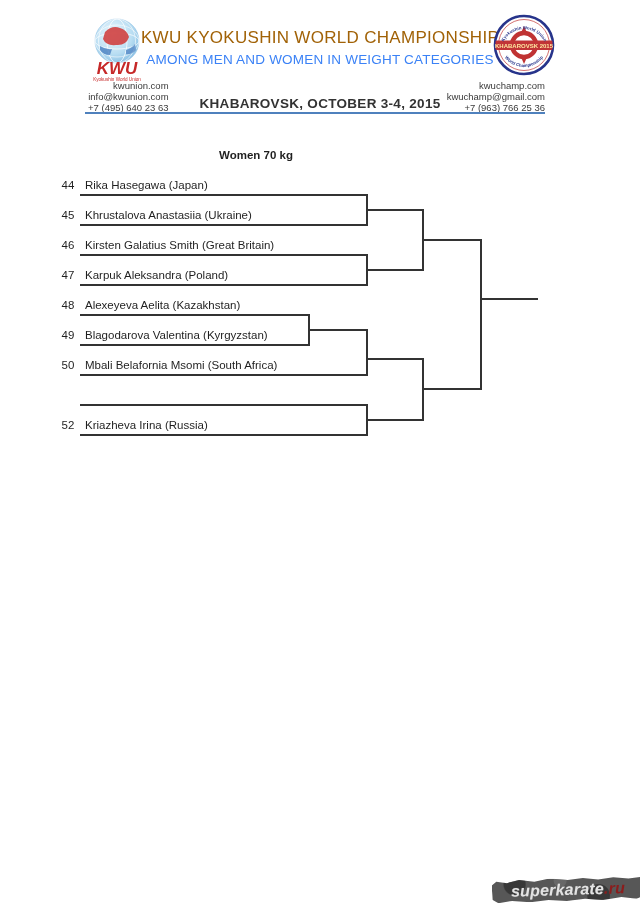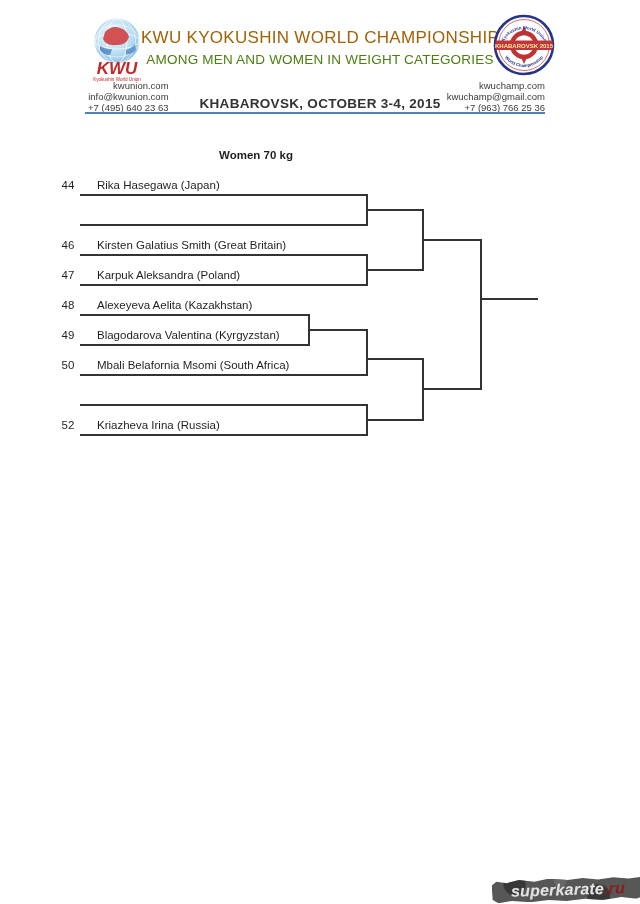--- a/index.html
+++ b/index.html
@@ -10,33 +10,33 @@
   html,body{background:#ffffff;}
   .page{
     position:relative;width:640px;height:904px;background:#fff;overflow:hidden;
     font-family:"Liberation Sans",sans-serif;color:var(--text_dark);
   }
   
   .logo-left{position:absolute;left:88px;top:16px;width:62px;height:66px;}
   .logo-right{position:absolute;left:493px;top:14px;width:62px;height:62px;}
   .titles{position:absolute;left:120px;right:120px;top:28px;text-align:center;}
   .title1{font-size:17px;letter-spacing:.3px;color:#a16207;white-space:nowrap;}
-  .title2{font-size:13.5px;letter-spacing:.2px;color:#4d7c0f;margin-top:4px;white-space:nowrap;}
+  .title2{font-size:13.5px;letter-spacing:.2px;color:#3b82f6;margin-top:4px;white-space:nowrap;}
   .contact{position:absolute;top:80px;font-size:9.5px;line-height:11px;color:#3a3a3a;}
   .contact.left{left:88px;text-align:right;}
   .contact.right{right:95px;text-align:right;}
   .location{position:absolute;left:0;right:0;top:96px;text-align:center;
     font-size:13.5px;font-weight:bold;letter-spacing:.3px;color:#333;}
   .blue-rule{position:absolute;left:85px;top:112px;width:460px;height:2px;
     background:var(--rule_blue);}
   
   .cat-title{position:absolute;left:219px;top:149px;font-size:11.5px;font-weight:bold;color:#1f1f1f;}
   .entry{position:absolute;left:58px;height:14px;font-size:11.5px;line-height:14px;color:#1f1f1f;white-space:nowrap;}
   .entry .num{display:inline-block;width:20px;text-align:center;}
-  .entry .nm{margin-left:19px;text-align:center;}
+  .entry .nm{margin-left:7px;text-align:center;}
   .hl,.vl{position:absolute;background:var(--bracket_line);}
   .hl{height:2px;} .vl{width:2px;}
   
   .watermark{
     position:absolute;right:-4px;bottom:3px;width:152px;height:23px;
     background:
       radial-gradient(circle at 15% 20%, rgba(30,30,30,.55) 0 8%, transparent 9%),
       radial-gradient(circle at 70% 80%, rgba(25,25,25,.5) 0 10%, transparent 11%),
       radial-gradient(circle at 45% 10%, rgba(120,120,120,.5) 0 7%, transparent 8%),
       #575757;
@@ -116,20 +116,21 @@
     <div>kwuchamp@gmail.com</div>
     <div>+7 (963) 766 25 36</div>
   </div>
 
   <div class="location">KHABAROVSK, OCTOBER 3-4, 2015</div>
   <div class="blue-rule"></div>
 
   <div class="cat-title">Women 70 kg</div>
 
   <div class="entry" style="top:178px"><span class="num">44</span><span class="nm">Rika Hasegawa (Japan)</span></div>
+  <div class="entry" style="top:208px"><span class="num">45</span><span class="nm">Khrustalova Anastasiia (Ukraine)</span></div>
   <div class="entry" style="top:238px"><span class="num">46</span><span class="nm">Kirsten Galatius Smith (Great Britain)</span></div>
   <div class="entry" style="top:268px"><span class="num">47</span><span class="nm">Karpuk Aleksandra (Poland)</span></div>
   <div class="entry" style="top:298px"><span class="num">48</span><span class="nm">Alexeyeva Aelita (Kazakhstan)</span></div>
   <div class="entry" style="top:328px"><span class="num">49</span><span class="nm">Blagodarova Valentina (Kyrgyzstan)</span></div>
   <div class="entry" style="top:358px"><span class="num">50</span><span class="nm">Mbali Belafornia Msomi (South Africa)</span></div>
   <div class="entry" style="top:418px"><span class="num">52</span><span class="nm">Kriazheva Irina (Russia)</span></div>
 
   <div class="hl" style="left:80px;top:194px;width:288px"></div>
   <div class="hl" style="left:80px;top:224px;width:288px"></div>
   <div class="hl" style="left:80px;top:254px;width:288px"></div>

